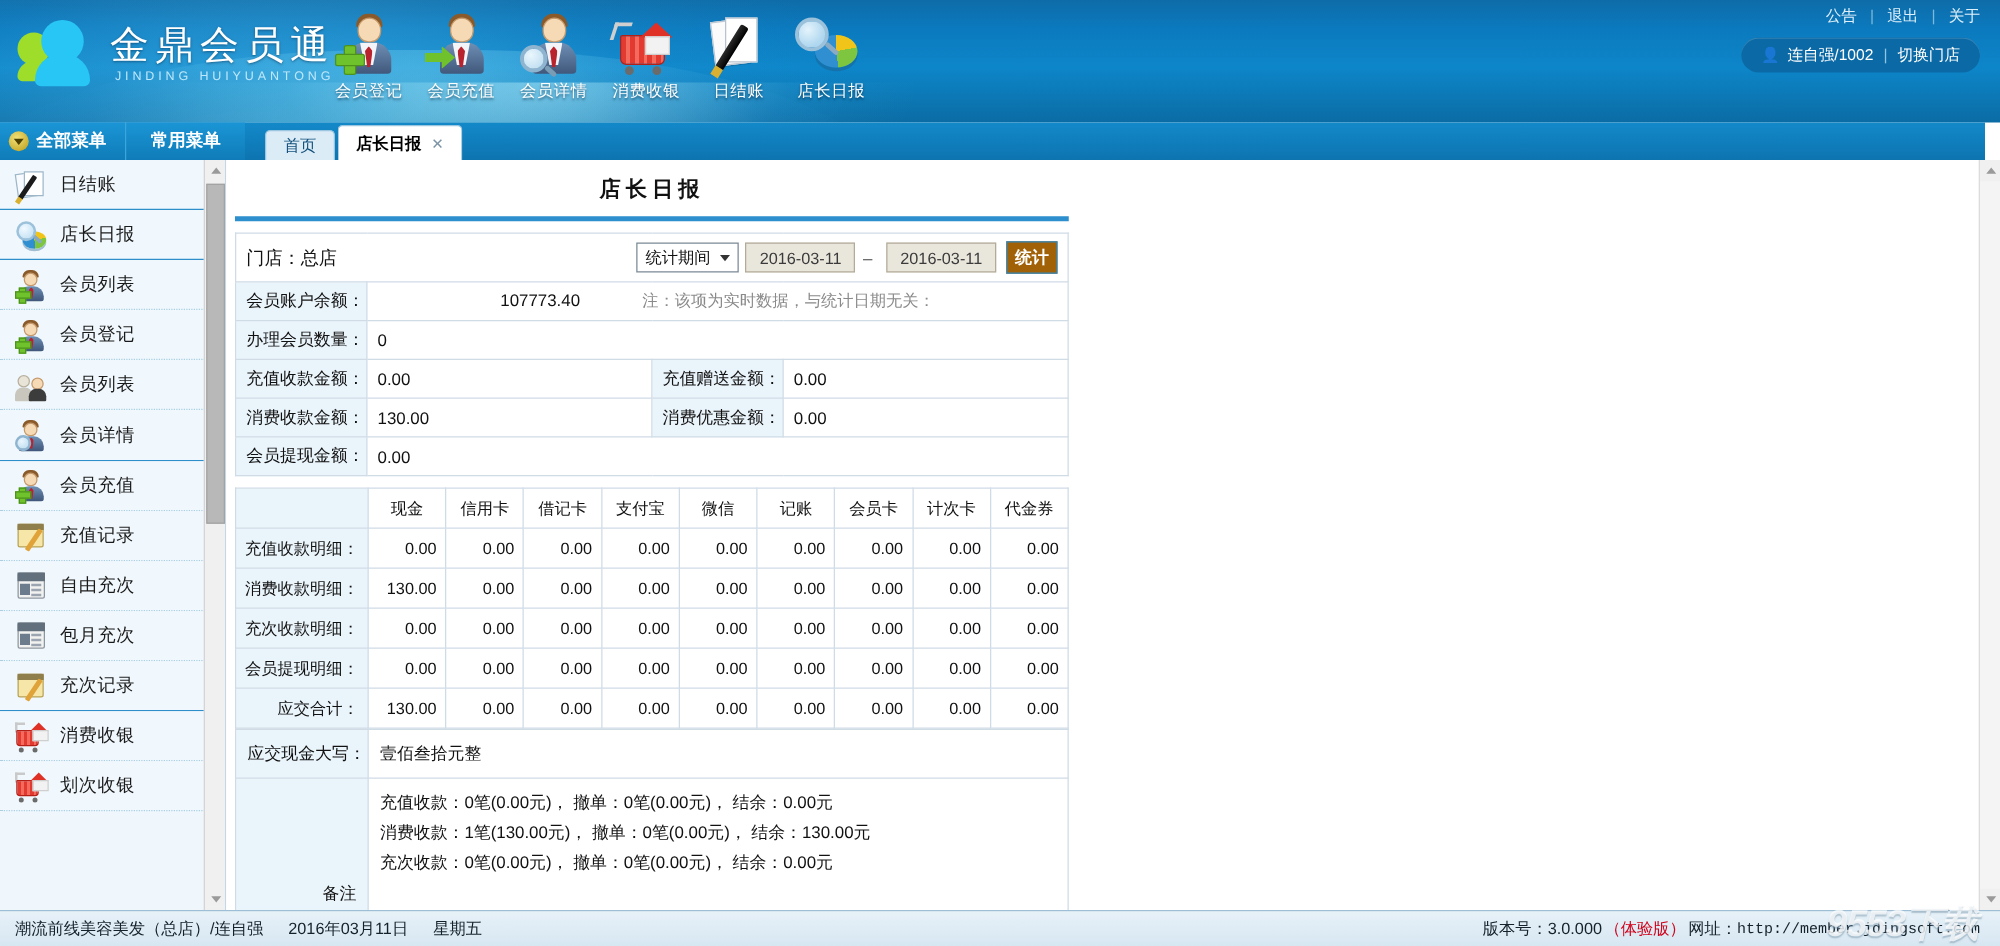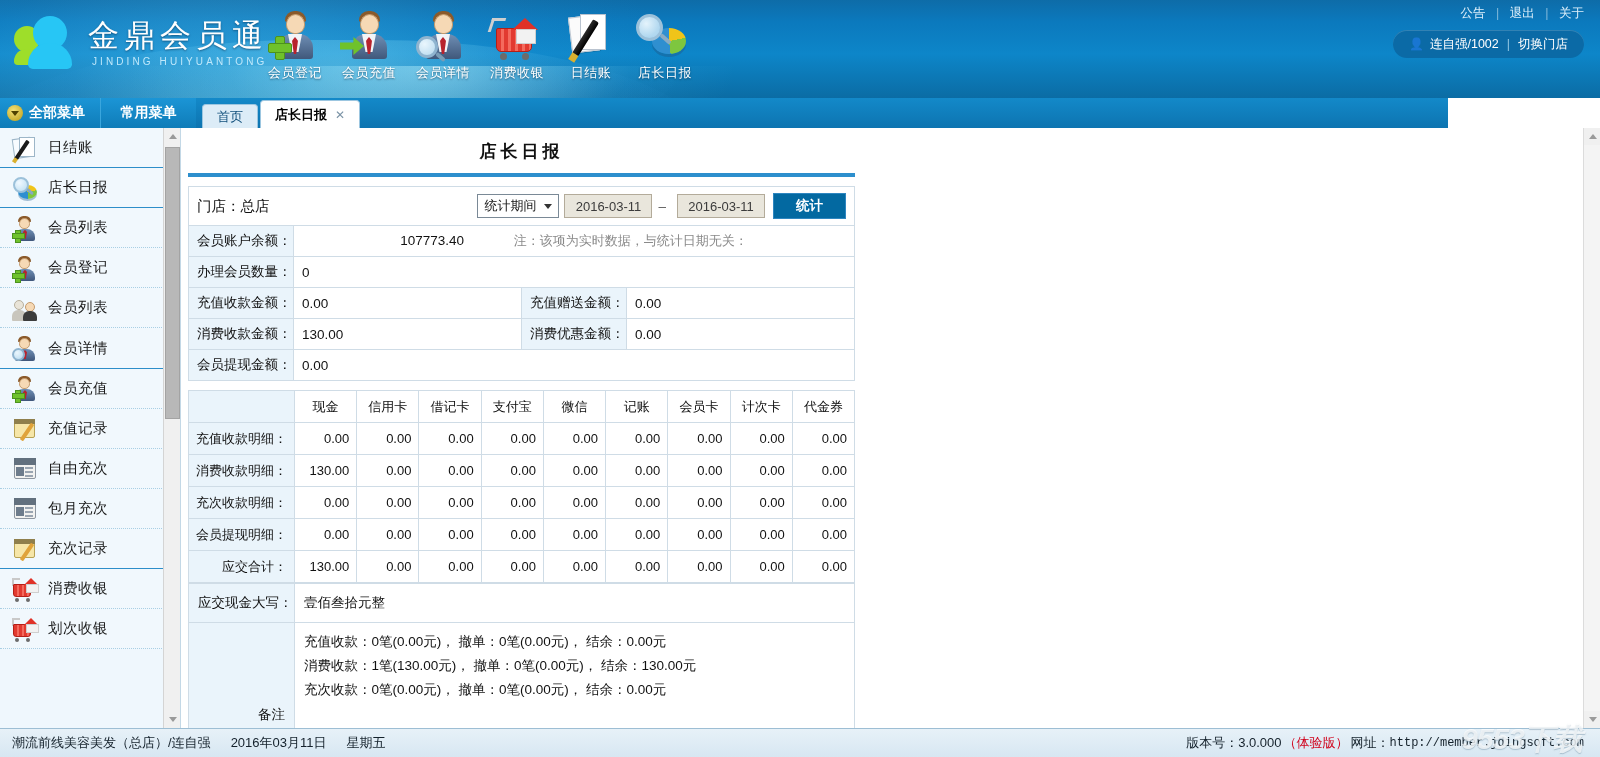--- a/index.html
+++ b/index.html
@@ -100,21 +100,21 @@
     position:absolute; right:16px; top:30px; height:28px; display:flex; align-items:center;
     padding:0 16px; border-radius:14px; background:#0b6aa6; color:#ffffff; font-size:12.5px;
     box-shadow: inset 0 1px 0 rgba(255,255,255,.16);
     cursor:pointer;
   }
   .user-pill .uicon { margin-right:6px; font-size:12px; }
   .user-pill .sep { color:#8fc4e2; margin:0 8px; }
 
   
   .navbar {
-    position:relative; width:1448px; height:30px;
+    position:relative; width:1588px; height:30px;
     background: linear-gradient(180deg,#1389c9 0%, #0d74b0 100%);
     display:flex; align-items:flex-end;
   }
   .menu-btn {
     width:100px; height:30px; display:flex; align-items:center; gap:6px;
     padding-left:7px; color:#fff; font-size:14px; font-weight:bold; cursor:pointer;
     background:linear-gradient(180deg,#1b95d6,#0f7cb8);
   }
   .menu-btn .caret {
     width:16px; height:16px; border-radius:50%;
@@ -124,21 +124,21 @@
   .menu-btn .caret:after {
     content:""; position:absolute; left:4px; top:6px;
     border-left:4px solid transparent; border-right:4px solid transparent; border-top:5px solid #4e4100;
   }
   .menu-btn2 {
     width:96px; height:30px; display:flex; align-items:center; justify-content:center;
     color:#fff; font-size:14px; font-weight:bold; cursor:pointer;
     background:linear-gradient(180deg,#1b95d6,#0f7cb8);
     border-left:1px solid #3aa6dd;
   }
-  .tabs { display:flex; align-items:flex-end; height:30px; margin-left:6px; }
+  .tabs { display:flex; align-items:flex-end; height:30px; margin-left:16px; }
   .tab {
     height:24px; padding:0 14px; display:flex; align-items:center;
     font-size:13px; color:#12507c; background:#dcecf7;
     border:1px solid #9cc6e0; border-bottom:none;
     border-radius:4px 4px 0 0; margin-right:2px; cursor:pointer;
   }
   .tab.active {
     height:28px; background:#ffffff; color:#000; font-weight:bold;
     border-color:#9cc6e0;
   }
@@ -235,21 +235,21 @@
     height:24px; border:1px solid #7a8996; background:#ffffff; font-size:13px;
     padding:0 6px; display:flex; align-items:center; gap:8px; color:#111; cursor:pointer;justify-content:space-between;
   }
   .sel .cv { border-left:4px solid transparent; border-right:4px solid transparent; border-top:5px solid #333; }
   .datebox {
     height:24px; min-width:88px; border:1px solid #b3ab9a; background:#e9e6dc; color:#3b3b3b;
     font-size:13px; display:flex; align-items:center; justify-content:center; margin-left:5px; cursor:pointer;
   }
   .dash { margin:0 6px; color:#555; }
   .btn-stat {
-    height:26px; margin-left:8px; padding:0 22px; background:#0369a1; color:#fff;
+    height:26px; margin-left:8px; padding:0 6px; background:#a16207; color:#fff;
     font-size:13.5px; font-weight:bold; display:flex; align-items:center; justify-content:center;
     border:1px solid #2e86c0; cursor:pointer;
   }
   .note-txt { color:#8a8a8a; font-size:13px; margin-left:46px; }
 
   .grid { width:100%; border-collapse:collapse; table-layout:fixed; margin-top:0; }
   .grid th, .grid td {
     border:1px solid #cfdce6; font-size:13px; color:#111; height:32px; padding:3px 7px;
     background:#ffffff; text-align:right; font-weight:normal;
   }

